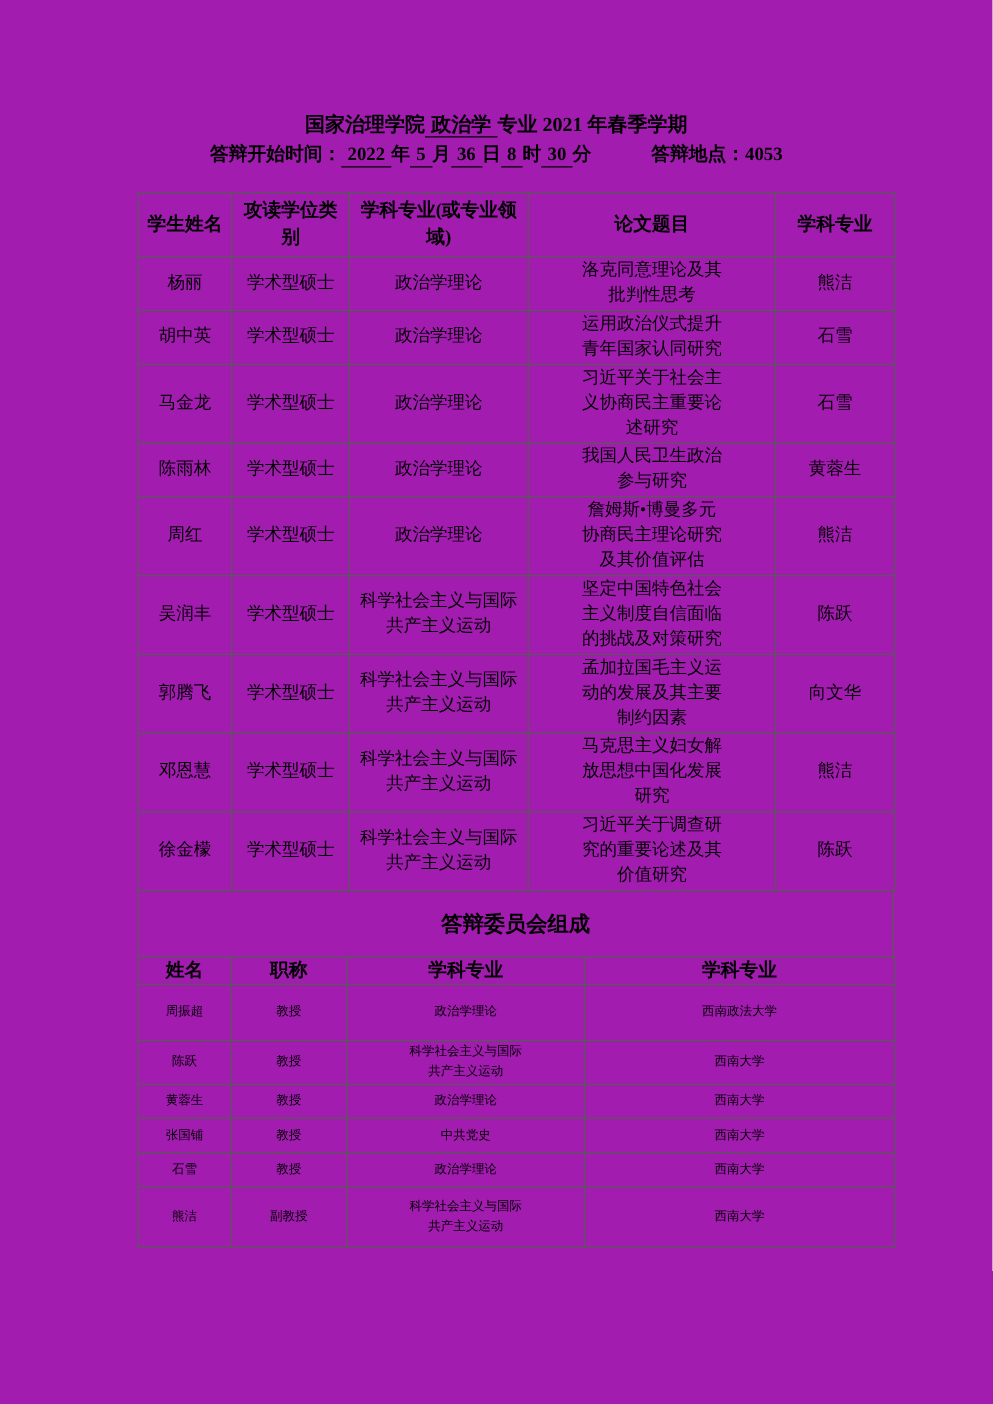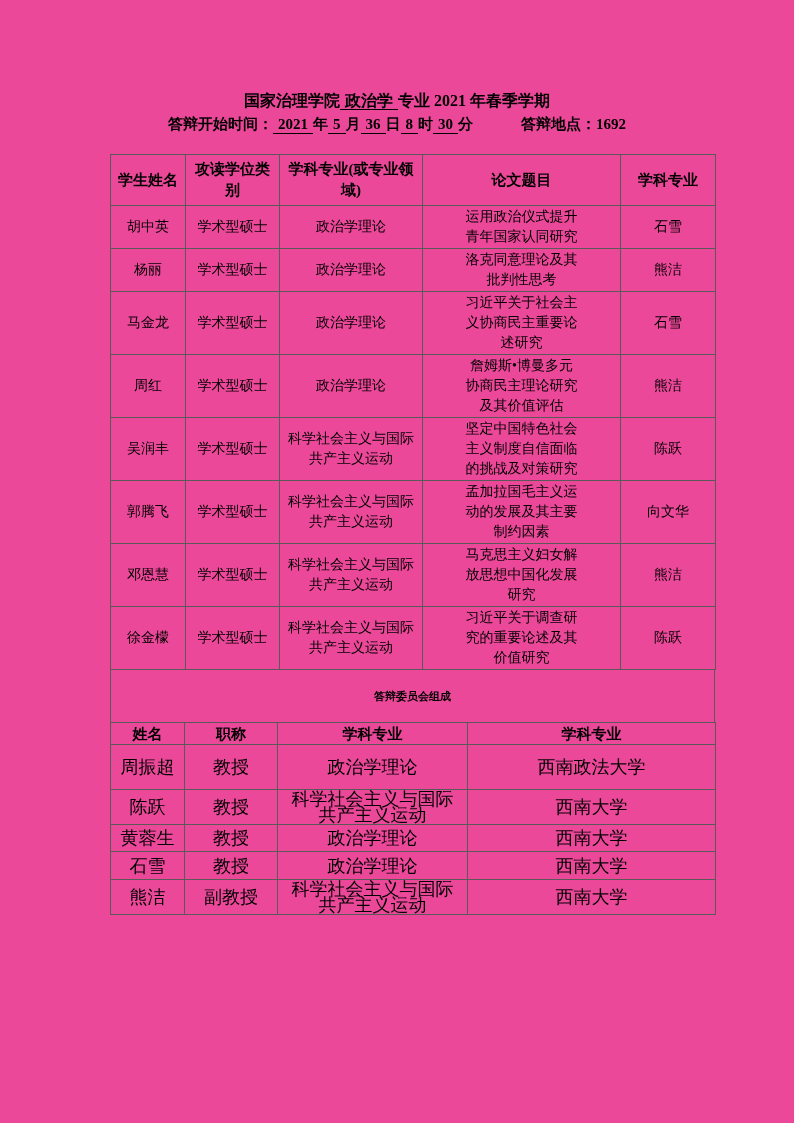--- a/index.html
+++ b/index.html
@@ -1,19 +1,19 @@
 <!DOCTYPE html>
 <html><head>
 <meta charset="utf-8">
 <style>
   html,body { margin:0; padding:0; background:#ffffff; }
   .page {
     position:relative;
     width:794px; height:1123px;
-    background:#ec4899;
+    background:#a21caf;
     color:#000;
     font-family:"Liberation Serif","DejaVu Serif",serif;
     overflow:hidden;
   }
   .title1 {
     padding-top:90px;
     text-align:center;
     font-size:16px; font-weight:bold;
     line-height:21px;
   }
@@ -57,41 +57,41 @@
   #t1 tbody tr:nth-child(7){height:62px}
   #t1 tbody tr:nth-child(8){height:63px}
   #t1 tbody tr:nth-child(9){height:58px}
   .committee-heading {
     margin-left:110px;
     width:603px;
     height:52px;
     border-left:1px solid #595959;
     border-right:1px solid #595959;
     display:flex; align-items:center; justify-content:center;
-    font-size:11px; font-weight:bold;
+    font-size:17px; font-weight:bold;
   }
   #t2 th { font-size:15px; font-weight:bold; line-height:18px; }
-  #t2 td { font-size:18px; line-height:16px;margin-top:43px; }
+  #t2 td { font-size:10px; line-height:16px;margin-top:43px; }
   #t2 thead tr { height:22px; }
   #t2 tbody tr:nth-child(1){height:45px}
   #t2 tbody tr:nth-child(2){height:33px}
   #t2 tbody tr:nth-child(3){height:27px}
   #t2 tbody tr:nth-child(4){height:28px}
   #t2 tbody tr:nth-child(5){height:27px}
   #t2 tbody tr:nth-child(6){height:48px}
 </style>
 </head>
 <body>
 
 <div class="page">
 
   <div class="title1"><span>国家治理学院</span><span class="u">政治学</span><span>专业 2021 年春季学期</span></div>
 
 
-  <div class="schedule"><span>答辩开始时间：</span><span class="u">2021</span><span>年</span><span class="u">5</span><span>月</span><span class="u">36</span><span>日</span><span class="u">8</span><span>时</span><span class="u">30</span><span>分</span><span class="sp"></span><span>答辩地点：</span><span>1692</span></div>
+  <div class="schedule"><span>答辩开始时间：</span><span class="u">2022</span><span>年</span><span class="u">5</span><span>月</span><span class="u">36</span><span>日</span><span class="u">8</span><span>时</span><span class="u">30</span><span>分</span><span class="sp"></span><span>答辩地点：</span><span>4053</span></div>
 
   <table id="t1">
     <colgroup>
         <col style="width:75px">
         <col style="width:94px">
         <col style="width:143px">
         <col style="width:198px">
         <col style="width:95px">
       </colgroup>
     <thead>
@@ -100,43 +100,51 @@
         <th>攻读学位类
 别</th>
         <th>学科专业(或专业领
 域)</th>
         <th>论文题目</th>
         <th>学科专业</th>
       </tr>
     </thead>
     <tbody>
       <tr>
+        <td>杨丽</td>
+        <td>学术型硕士</td>
+        <td>政治学理论</td>
+        <td>洛克同意理论及其
+批判性思考</td>
+        <td>熊洁</td>
+      </tr>
+      <tr>
         <td>胡中英</td>
         <td>学术型硕士</td>
         <td>政治学理论</td>
         <td>运用政治仪式提升
 青年国家认同研究</td>
         <td>石雪</td>
-      </tr>
-      <tr>
-        <td>杨丽</td>
-        <td>学术型硕士</td>
-        <td>政治学理论</td>
-        <td>洛克同意理论及其
-批判性思考</td>
-        <td>熊洁</td>
       </tr>
       <tr>
         <td>马金龙</td>
         <td>学术型硕士</td>
         <td>政治学理论</td>
         <td>习近平关于社会主
 义协商民主重要论
 述研究</td>
         <td>石雪</td>
+      </tr>
+      <tr>
+        <td>陈雨林</td>
+        <td>学术型硕士</td>
+        <td>政治学理论</td>
+        <td>我国人民卫生政治
+参与研究</td>
+        <td>黄蓉生</td>
       </tr>
       <tr>
         <td>周红</td>
         <td>学术型硕士</td>
         <td>政治学理论</td>
         <td>詹姆斯•博曼多元
 协商民主理论研究
 及其价值评估</td>
         <td>熊洁</td>
       </tr>
@@ -214,20 +222,26 @@
 共产主义运动</td>
         <td>西南大学</td>
       </tr>
       <tr>
         <td>黄蓉生</td>
         <td>教授</td>
         <td>政治学理论</td>
         <td>西南大学</td>
       </tr>
       <tr>
+        <td>张国铺</td>
+        <td>教授</td>
+        <td>中共党史</td>
+        <td>西南大学</td>
+      </tr>
+      <tr>
         <td>石雪</td>
         <td>教授</td>
         <td>政治学理论</td>
         <td>西南大学</td>
       </tr>
       <tr>
         <td>熊洁</td>
         <td>副教授</td>
         <td>科学社会主义与国际
 共产主义运动</td>

